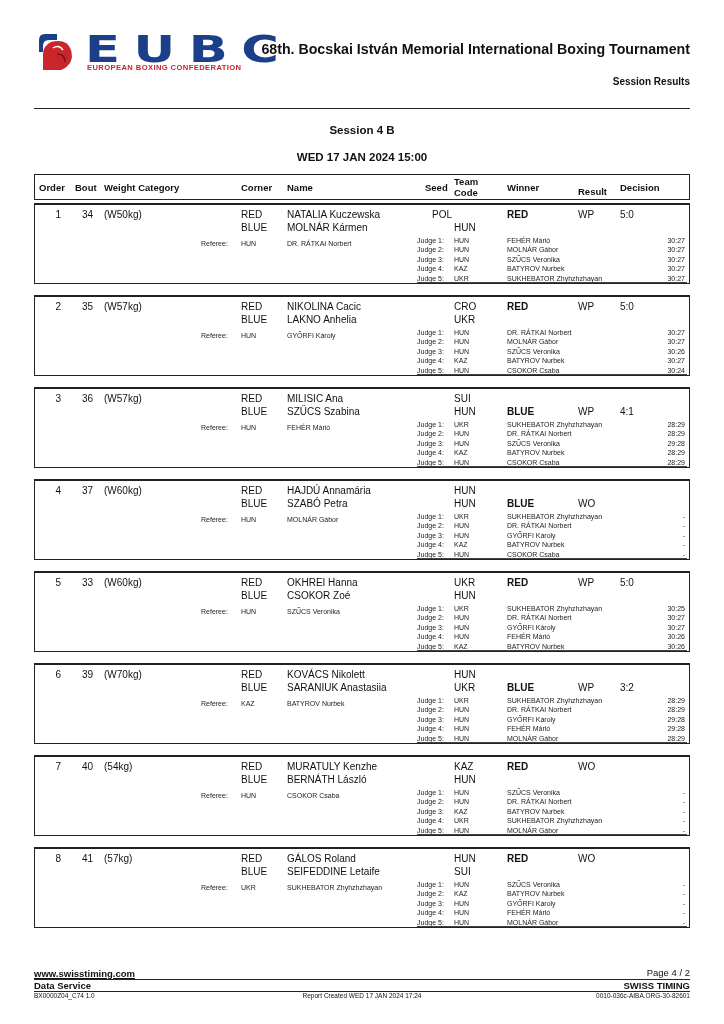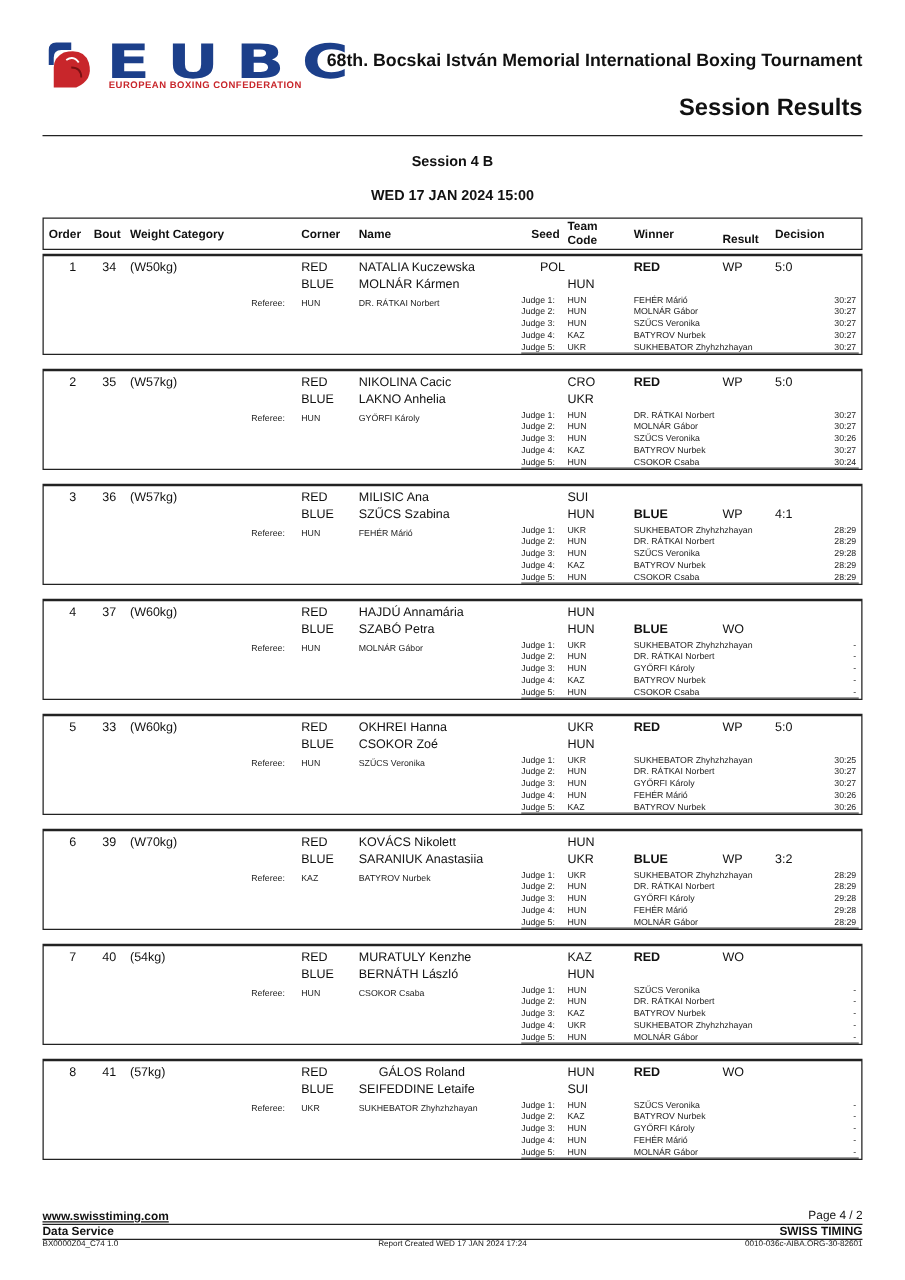--- a/index.html
+++ b/index.html
@@ -5,21 +5,21 @@
   * { box-sizing: border-box; margin: 0; padding: 0; }
   html, body { width: 724px; height: 1024px; background: #fff; overflow: hidden; }
   body { font-family: "Liberation Sans", sans-serif; color: #111; position: relative; }
 
   .logo { position: absolute; left: 37px; top: 30px; width: 245px; height: 46px; }
   .logo .glove { position: absolute; left: 0; top: 2px; width: 38px; height: 40px; }
   .logo .letters { position: absolute; left: 48px; top: 2px; font-family: "DejaVu Sans", sans-serif; font-weight: bold; font-size: 38px; letter-spacing: 10px; color: #1c3f8a; line-height: 34px; transform: scaleX(1.35); transform-origin: left; }
   .logo .sub { position: absolute; left: 50px; top: 33px; font-size: 7.6px; font-weight: bold; color: #c8262b; letter-spacing: 0.4px; }
 
   .title { position: absolute; right: 34px; top: 41px; font-size: 14.2px; font-weight: bold; }
-  .subtitle { position: absolute; right: 34px; top: 76px; font-size: 19px; font-weight: bold; }
+  .subtitle { position: absolute; right: 34px; top: 76px; font-size: 10px; font-weight: bold; }
   .hr-top { position: absolute; left: 34px; right: 34px; top: 108px; border-top: 1.5px solid #222; }
   .session { position: absolute; left: 0; right: 0; top: 124px; text-align: center; font-size: 11.5px; font-weight: bold; }
   .date { position: absolute; left: 0; right: 0; top: 151px; text-align: center; font-size: 11.5px; font-weight: bold; }
 
   .thead { position: absolute; left: 34px; top: 174px; width: 656px; height: 26px; border: 1.5px solid #222; font-size: 9.5px; font-weight: bold; }
   .thead span { position: absolute; line-height: 11px; }
 
   .bout { position: absolute; left: 34px; width: 656px; height: 81px; border: 1.5px solid #222; border-top-width: 2px; }
   .bout .c { position: absolute; font-size: 10px; line-height: 13px; }
   .bout .sm { position: absolute; font-size: 7px; line-height: 9.4px; color: #222; }
@@ -339,21 +339,21 @@
         <div class="sm" style="left: 590px; top: 68.6px; width: 60px; text-align: right;">-</div>
         <div style="position: absolute; left: 382px; right: 2px; top: 77px; border-top: 0.6px solid rgb(68, 68, 68);"></div>
       </div>
   </div>
     <div class="bout" style="top: 847px;">
     <div class="c r" style="left:4px;top:3px;width:22px">8</div>
     <div class="c r" style="left:36px;top:3px;width:22px">41</div>
     <div class="c" style="left:69px;top:3px">(57kg)</div>
     <div class="c" style="left:206px;top:3px">RED</div>
     <div class="c" style="left:206px;top:16px">BLUE</div>
-    <div class="c" style="left:268px;top:3px">GÁLOS Roland</div>
+    <div class="c" style="left:252px;top:3px">GÁLOS Roland</div>
     <div class="c" style="left:252px;top:16px">SEIFEDDINE Letaife</div>
     <div class="c" style="left:419px;top:3px">HUN</div>
     <div class="c" style="left:419px;top:16px">SUI</div>
     <div class="c bold" style="left: 472px; top: 3px;">RED</div>
     <div class="c" style="left: 543px; top: 3px;">WO</div>
     <div class="c" style="left: 585px; top: 3px;"></div>
     <div class="sm" style="left:166px;top:34px">Referee:</div>
     <div class="sm" style="left:206px;top:34px">UKR</div>
     <div class="sm" style="left:252px;top:34px">SUKHEBATOR Zhyhzhzhayan</div>
     <div class="judges">

